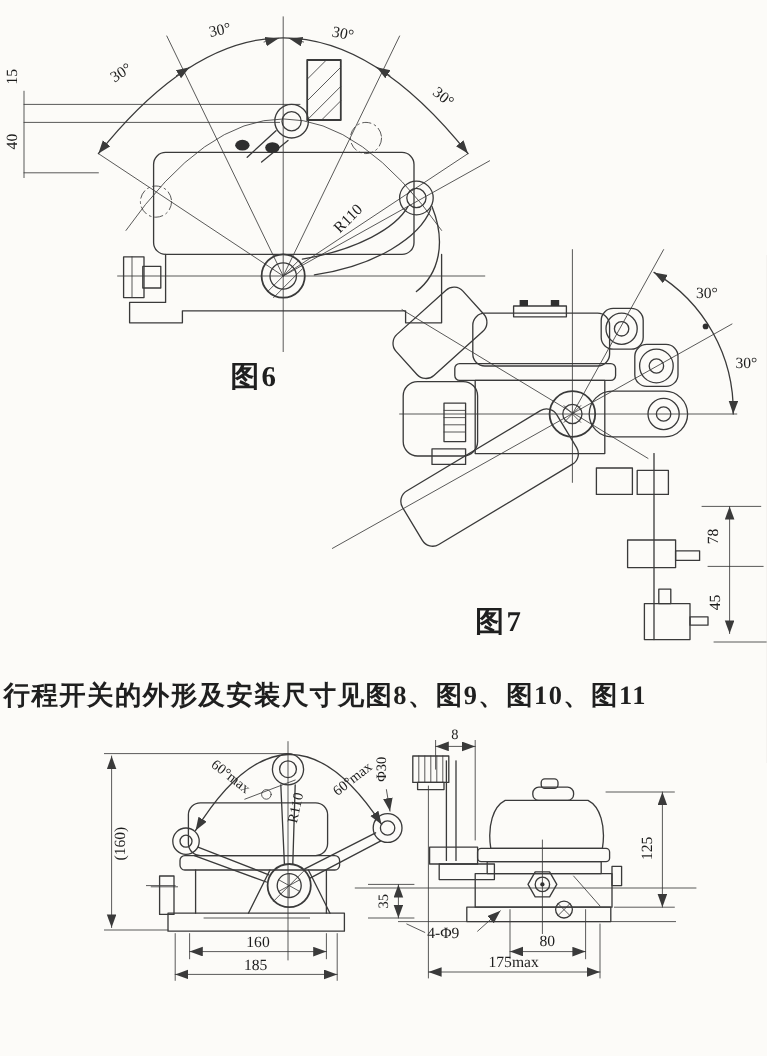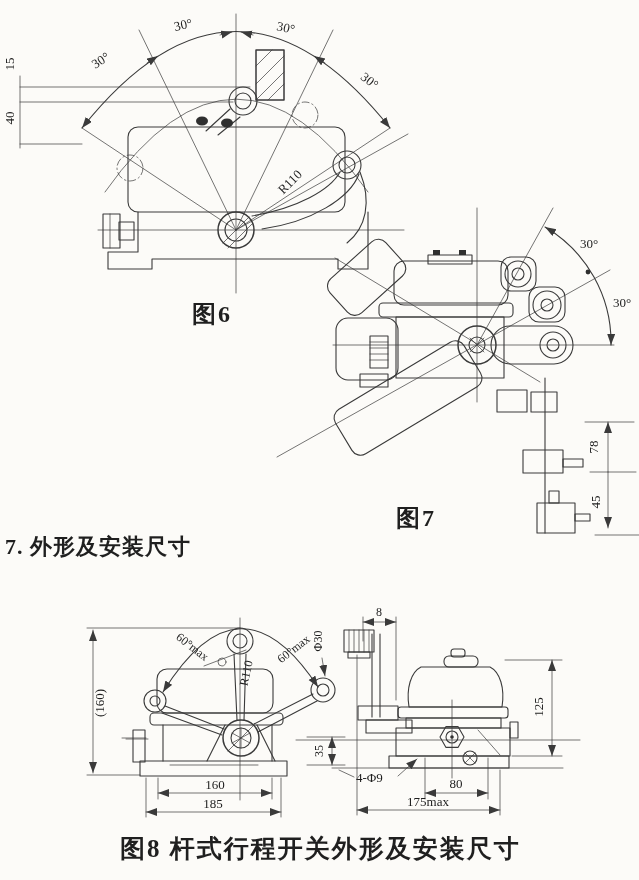--- a/index.html
+++ b/index.html
@@ -180,21 +180,21 @@
       <line class="ln thin" x1="608" y1="422" x2="608" y2="472" marker-start="url(#a7s)"></line>
       <line class="ln thin" x1="608" y1="472" x2="608" y2="528" marker-end="url(#a7e)"></line>
       <text transform="translate(598,447) rotate(-90)">78</text>
       <text transform="translate(600,502) rotate(-90)">45</text>
     </g>
   </svg>
 
   <div class="cap" style="left:192px;top:286px;font-size:24px;margin-top:12px;">图6</div>
   <div class="cap" style="left:396px;top:502px;font-size:24px;">图7</div>
 
-  <div class="heading" style="left:5px;top:532px;">7. 外形及安装尺寸</div>
+  <div class="bodyline" style="left:3px;top:565px;">行程开关的外形及安装尺寸见图8、图9、图10、图11</div>
 
   <svg style="left:60px;top:606px;width:579px;height:224px" viewBox="60 606 579 224">
     <defs>
       <marker id="a8e" markerUnits="userSpaceOnUse" markerWidth="13" markerHeight="10" refX="11" refY="4" orient="auto">
           <path d="M0,0 L11,4 L0,8 Z" fill="#3a3a3a"></path>
         </marker>
       <marker id="a8s" markerUnits="userSpaceOnUse" markerWidth="13" markerHeight="10" refX="11" refY="4" orient="auto-start-reverse">
           <path d="M0,0 L11,4 L0,8 Z" fill="#3a3a3a"></path>
         </marker>
     </defs>
@@ -312,15 +312,14 @@
       <line class="ln thin" x1="425" y1="793" x2="488" y2="793" marker-start="url(#a8s)" marker-end="url(#a8e)"></line>
       <text transform="translate(456,788)">80</text>
 
       <line class="ln thin" x1="357" y1="655" x2="357" y2="815"></line>
       <line class="ln thin" x1="500" y1="770" x2="500" y2="815"></line>
       <line class="ln thin" x1="357" y1="810" x2="500" y2="810" marker-start="url(#a8s)" marker-end="url(#a8e)"></line>
       <text transform="translate(428,806)">175max</text>
     </g>
   </svg>
 
-  <div class="cap" style="left:120px;top:832px;font-size:25px;font-weight:700;">图8 杆式行程开关外形及安装尺寸</div>
 
 </div>
 
 </body></html>

